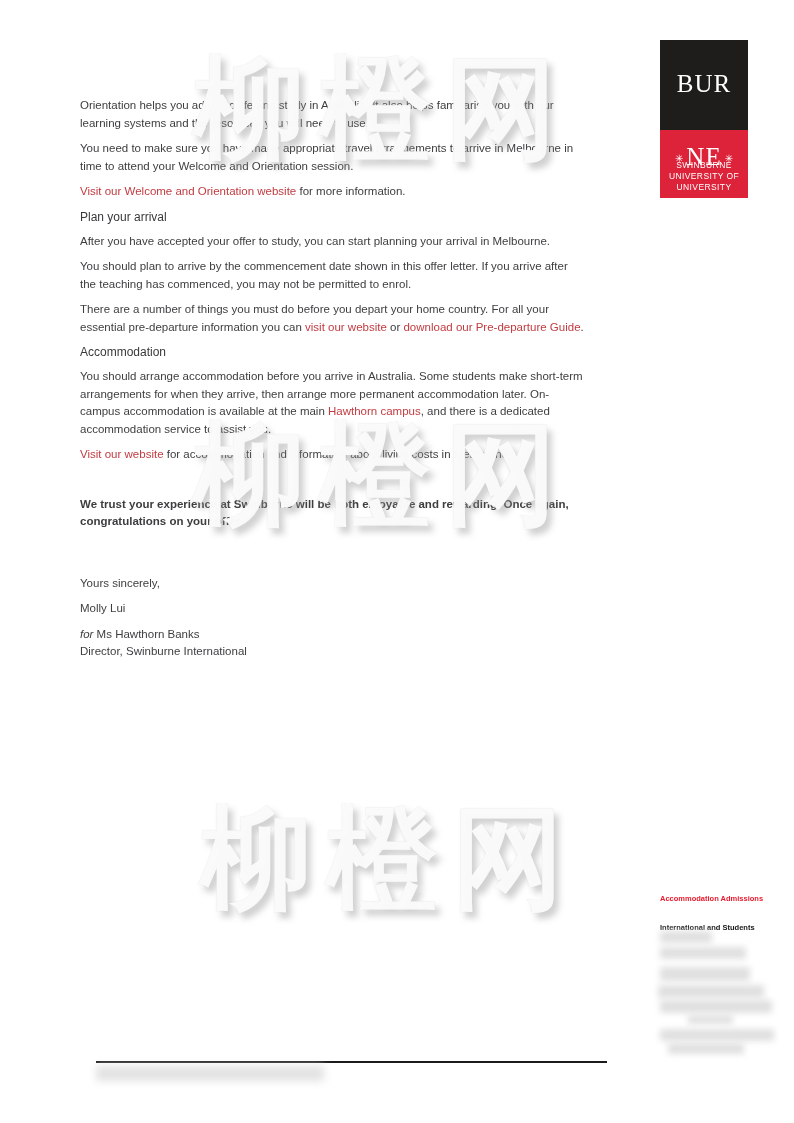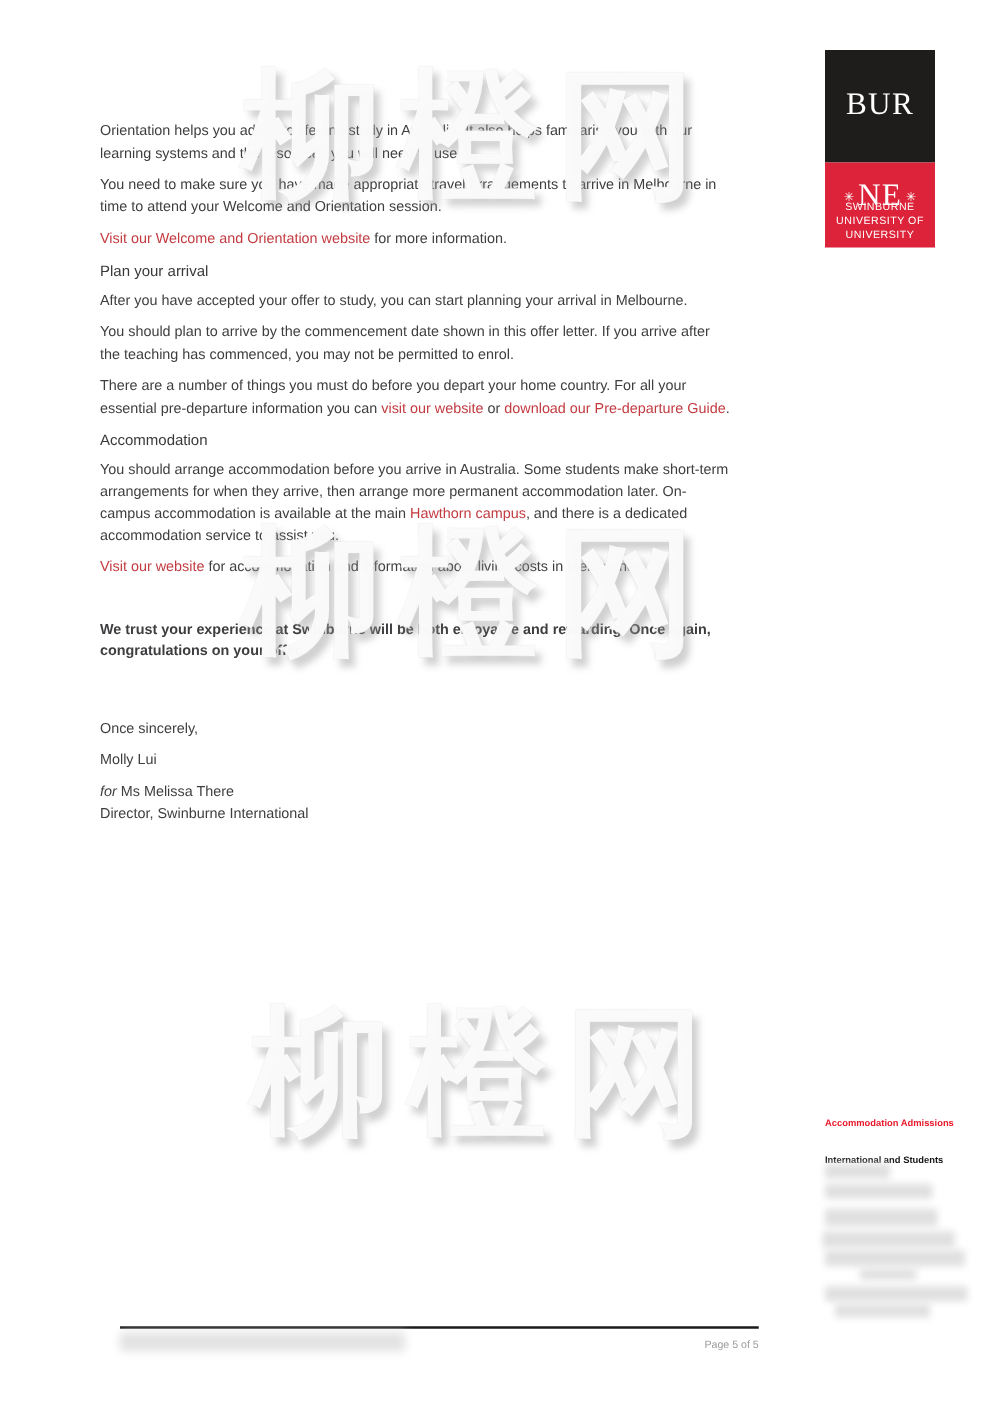--- a/index.html
+++ b/index.html
@@ -85,23 +85,23 @@
     <p>After you have accepted your offer to study, you can start planning your arrival in Melbourne.</p>
     <p>You should plan to arrive by the commencement date shown in this offer letter. If you arrive after the teaching has commenced, you may not be permitted to enrol.</p>
     <p><span>There are a number of things you must do before you depart your home country. For all your essential pre-departure information you can </span><span class="link">visit our website</span><span> or </span><span class="link">download our Pre-departure Guide</span><span>.</span></p>
 
     <h3>Accommodation</h3>
     <p><span>You should arrange accommodation before you arrive in Australia. Some students make short-term arrangements for when they arrive, then arrange more permanent accommodation later. On-campus accommodation is available at the main </span><span class="link">Hawthorn campus</span><span>, and there is a dedicated accommodation service to assist you.</span></p>
     <p><span class="link">Visit our website</span><span> for accommodation and information about living costs in Melbourne.</span></p>
 
     <p class="gap-medium">We trust your experience at Swinburne will be both enjoyable and rewarding. Once again, congratulations on your offer.</p>
 
-    <p class="gap-large">Once sincerely,</p>
+    <p class="gap-large">Yours sincerely,</p>
     <p>Molly Lui</p>
-    <p><span class="italic">for</span><span> Ms Melissa There</span><br>
+    <p><span class="italic">for</span><span> Ms Hawthorn Banks</span><br>
       <span>Director, Swinburne International</span></p>
   </div>
 
   <div class="logo">
     <div class="logo-black">
       <div class="wm-line">SWiN</div>
       <div class="wm-line">BUR</div>
       <div class="wm-line"><span class="star">✳</span><span>NE</span><span class="star">✳</span></div>
     </div>
     <div class="logo-red">
@@ -119,15 +119,14 @@
     <div class="redacted rb3"></div>
     <div class="redacted rb4"></div>
     <div class="redacted rb5"></div>
     <div class="redacted rb6"></div>
     <div class="redacted rb7"></div>
     <div class="redacted rb8"></div>
   </div>
 
   <div class="footer-rule"></div>
   <div class="footer-redacted"></div>
-  <div class="page-number">Page 5 of 5</div>
 
 </div>
 
 </body></html>

